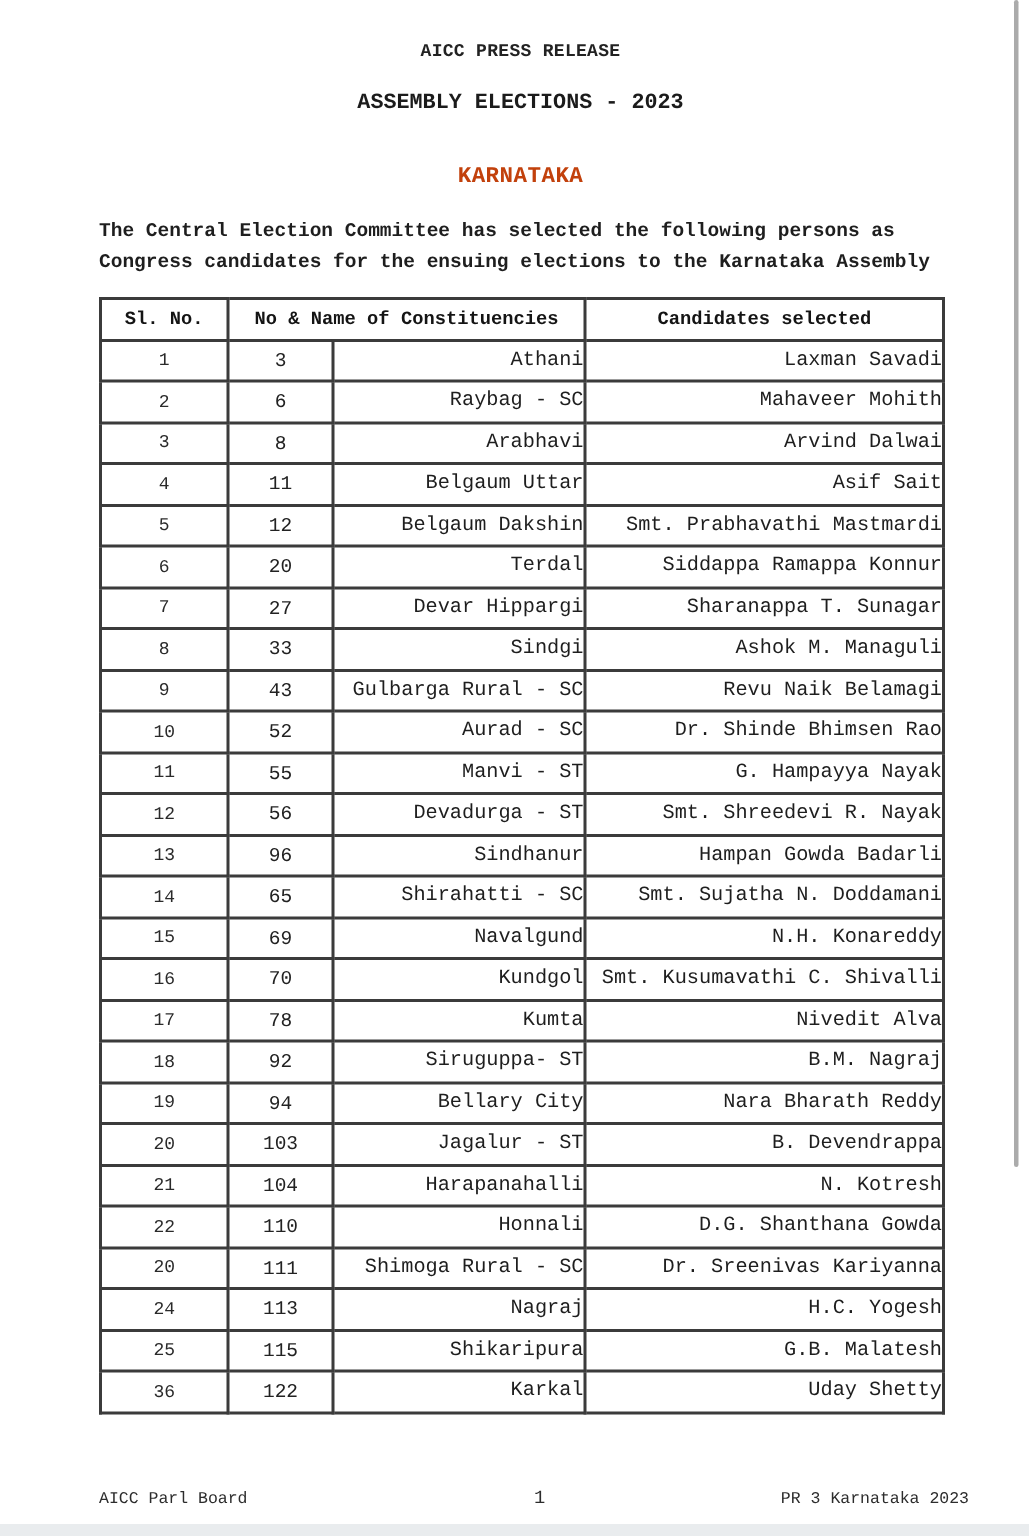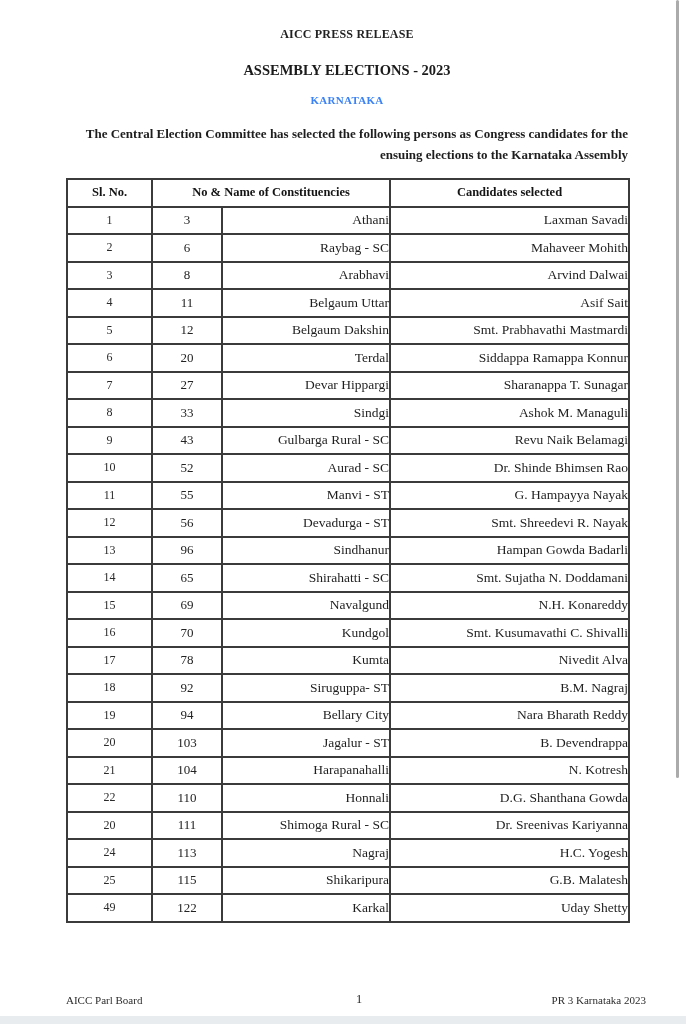--- a/index.html
+++ b/index.html
@@ -2,21 +2,21 @@
 <html><head>
 <meta charset="utf-8">
 <style>
   * { margin: 0; padding: 0; box-sizing: border-box; }
   html, body { background: #fff; }
   .page {
     position: relative;
     width: 686px;
     height: 1024px;
     background: #ffffff;
-    font-family: Liberation Serif, serif;
+    font-family: Liberation Mono, monospace;
     color: #1c1c1c;
     overflow: hidden;
   }
   .doc {
     position: absolute;
     left: 66px;
     top: 0;
     width: 562px;
   }
   .title-1 {
@@ -28,30 +28,30 @@
     color: #222;
   }
   .title-2 {
     margin-top: 20px;
     text-align: center;
     font-size: 14.5px;
     font-weight: bold;
     color: #1b1b1b;
   }
   .title-3 {
-    margin-top: 15px;
-    text-align: center;
-    font-size: 11px;
+    margin-top: 32px;
+    text-align: center;
+    font-size: 15px;
     font-weight: bold;
     letter-spacing: 0.3px;
-    color: #3b82f6;
+    color: #c2410c;
   }
   .intro {
     margin-top: 17px;
-    text-align: right;
+    text-align: left;
     font-size: 13px;
     font-weight: bold;
     line-height: 21px;
     color: #1e1e1e;
   }
   table.candidates {
     margin-top: 13px;
     width: 562px;
     border-collapse: collapse;
     table-layout: fixed;
@@ -316,21 +316,21 @@
   </tr>
 
   <tr>
     <td class="sl">25</td>
     <td class="no">115</td>
     <td class="name">Shikaripura</td>
     <td class="cand">G.B. Malatesh</td>
   </tr>
 
   <tr>
-    <td class="sl">49</td>
+    <td class="sl">36</td>
     <td class="no">122</td>
     <td class="name">Karkal</td>
     <td class="cand">Uday Shetty</td>
   </tr>
 </tbody>
     </table>
 
   </div>
 
   <div class="footer">

